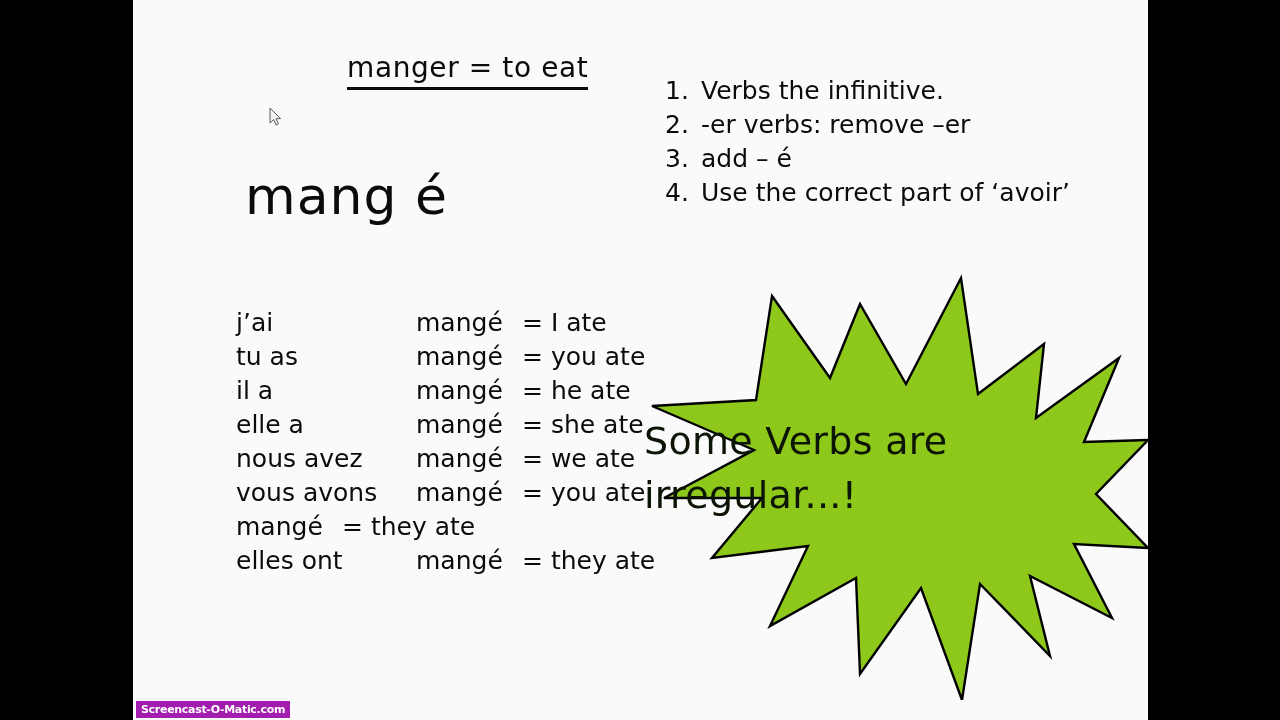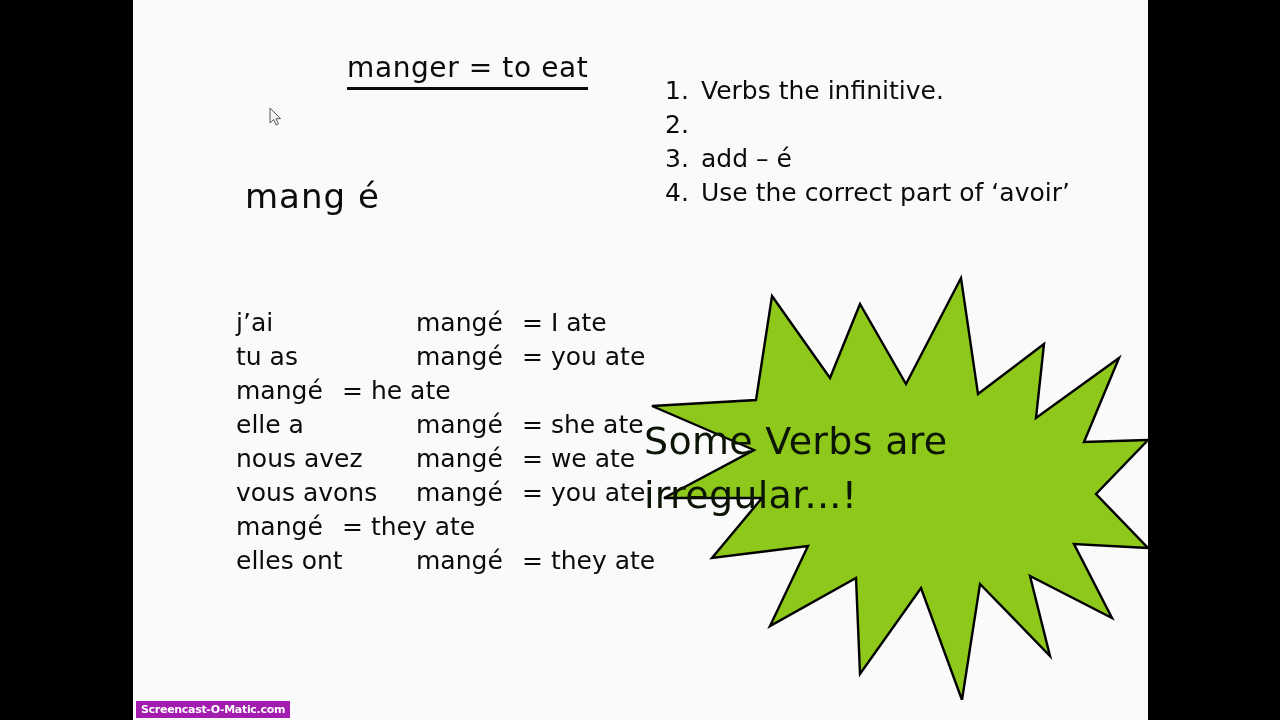--- a/index.html
+++ b/index.html
@@ -53,21 +53,21 @@
     top: 52px;
     font-size: 28px;
     line-height: 32px;
     border-bottom: 3px solid #0b0b0b;
     padding-bottom: 3px;
     letter-spacing: 0.6px;
   }
   #past-participle {
     left: 112px;
     top: 167px;
-    font-size: 34px;
+    font-size: 52px;
     line-height: 58px;
     letter-spacing: 1px;
   }
   
   #rules {
     position: absolute;
     left: 532px;
     top: 76px;
     width: 470px;
   }
@@ -161,20 +161,21 @@
 
     <div class="txt" id="past-participle">mang é</div>
 
     <div id="rules">
       <div class="rule-row">
         <span class="rule-num">1.</span>
         <span class="rule-text">Verbs the infinitive.</span>
       </div>
       <div class="rule-row">
         <span class="rule-num">2.</span>
+        <span class="rule-text">-er verbs: remove –er</span>
       </div>
       <div class="rule-row">
         <span class="rule-num">3.</span>
         <span class="rule-text">add – é</span>
       </div>
       <div class="rule-row">
         <span class="rule-num">4.</span>
         <span class="rule-text">Use the correct part of ‘avoir’</span>
       </div>
     </div>
@@ -184,20 +185,21 @@
         <span class="col-pronoun">j’ai</span>
         <span class="col-participle">mangé</span>
         <span class="col-english">= I ate</span>
       </div>
       <div class="conj-row">
         <span class="col-pronoun">tu as</span>
         <span class="col-participle">mangé</span>
         <span class="col-english">= you ate</span>
       </div>
       <div class="conj-row">
+        <span class="col-pronoun">il a</span>
         <span class="col-participle">mangé</span>
         <span class="col-english">= he ate</span>
       </div>
       <div class="conj-row">
         <span class="col-pronoun">elle a</span>
         <span class="col-participle">mangé</span>
         <span class="col-english">= she ate</span>
       </div>
       <div class="conj-row">
         <span class="col-pronoun">nous avez</span>

